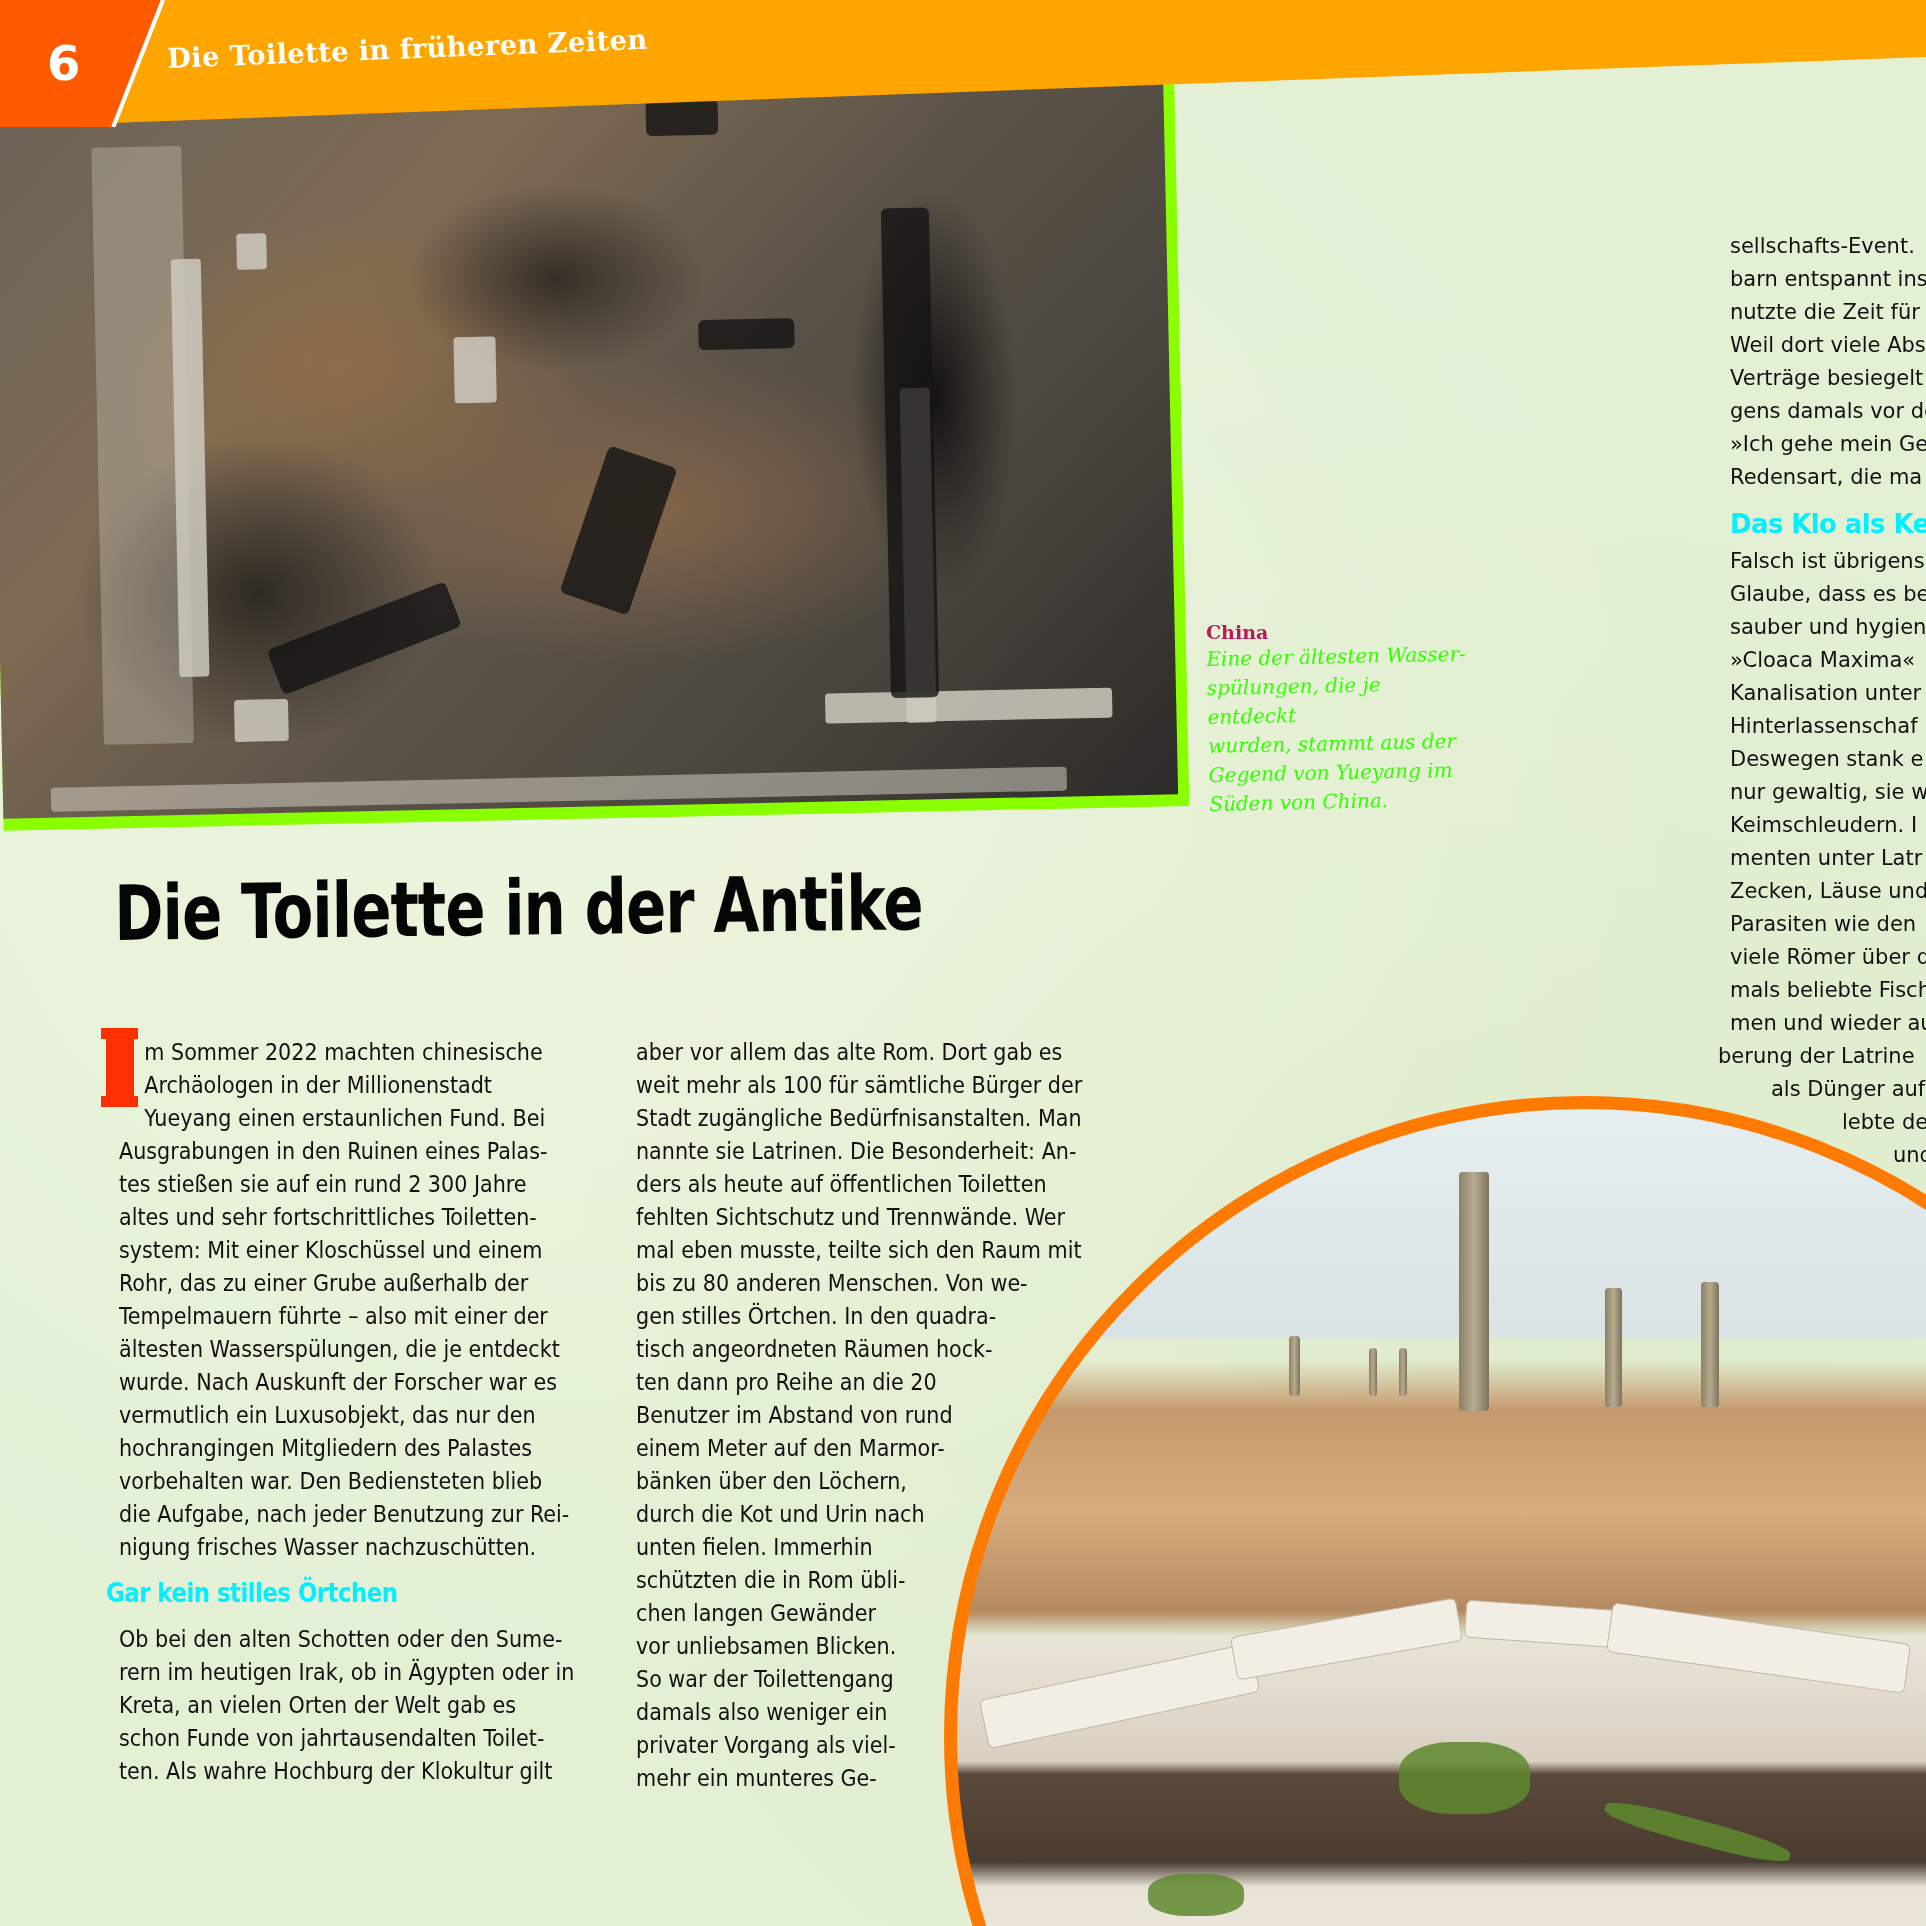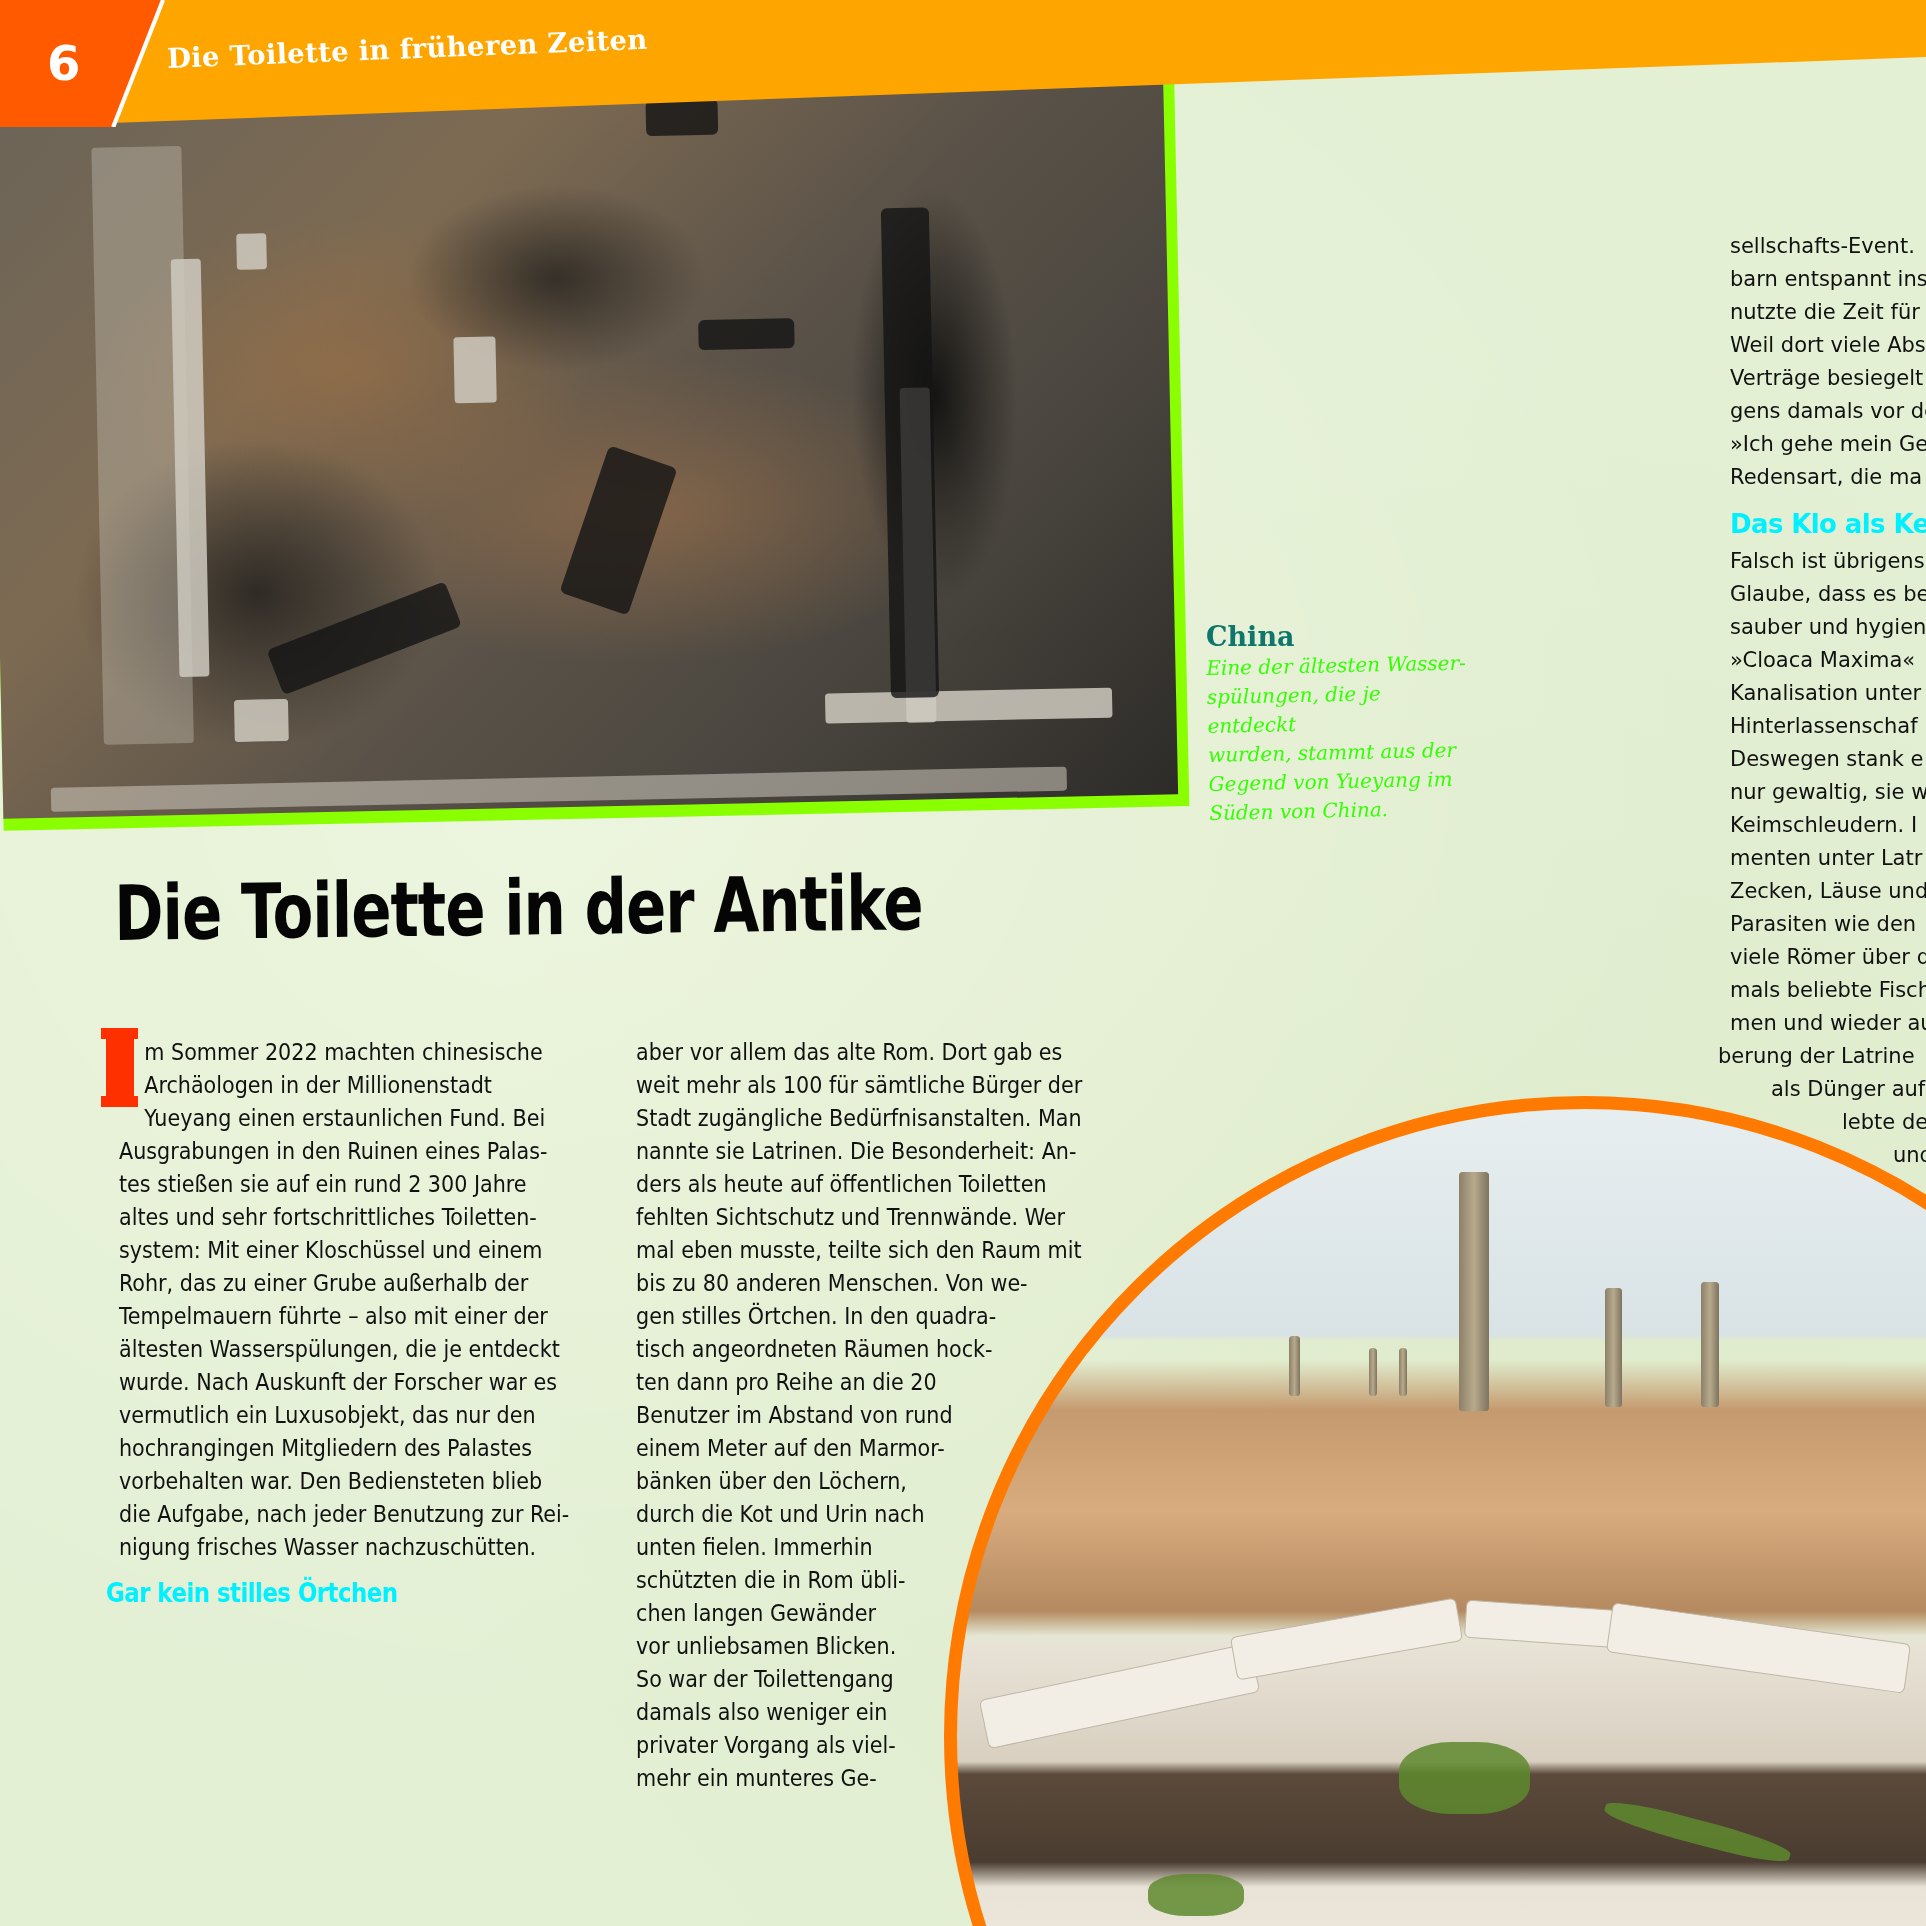--- a/index.html
+++ b/index.html
@@ -60,22 +60,22 @@
       linear-gradient(135deg, #6b6458 0%, #7d6a52 30%, #5a5248 55%, #4a463f 75%, #2d2b28 100%);
     overflow: hidden;
   }
   .stone { position: absolute; background: #cfcac0; border-radius: 3.6px; opacity: 0.85; }
   .dark-trench { position: absolute; background: #141414; border-radius: 6px; opacity: 0.8; }
   
   .caption {
     position: absolute; left: 1206px; top: 621px; width: 263px; z-index: 3;
   }
   .caption-title {
-    font-family: "DejaVu Serif", serif; font-weight: bold; font-size: 27px;
-    color: #0f766e; margin: 0 0 2.4px 0;
+    font-family: "DejaVu Serif", serif; font-weight: bold; font-size: 19px;
+    color: #be185d; margin: 0 0 2.4px 0;
   }
   .caption-text {
     font-family: "DejaVu Serif", serif; font-style: italic; font-size: 20px;
     color: #33ff00; line-height: 29px; margin: 0;
     transform: rotate(-1.2deg); transform-origin: left top;
   }
   
   .headline {
     position: absolute; left: 114px; top: 869px; z-index: 3;
     font-family: "DejaVu Sans", sans-serif; font-weight: bold;
@@ -186,20 +186,25 @@
 Rohr, das zu einer Grube außerhalb der
 Tempelmauern führte – also mit einer der
 ältesten Wasserspülungen, die je entdeckt
 wurde. Nach Auskunft der Forscher war es
 vermutlich ein Luxusobjekt, das nur den
 hochrangingen Mitgliedern des Palastes
 vorbehalten war. Den Bediensteten blieb
 die Aufgabe, nach jeder Benutzung zur Rei-
 nigung frisches Wasser nachzuschütten.</p>
   <div class="subhead">Gar kein stilles Örtchen</div>
+  <p>Ob bei den alten Schotten oder den Sume-
+rern im heutigen Irak, ob in Ägypten oder in
+Kreta, an vielen Orten der Welt gab es
+schon Funde von jahrtausendalten Toilet-
+ten. Als wahre Hochburg der Klokultur gilt</p>
 </div>
 
 <div class="col col-2">
   <p>aber vor allem das alte Rom. Dort gab es
 weit mehr als 100 für sämtliche Bürger der
 Stadt zugängliche Bedürfnisanstalten. Man
 nannte sie Latrinen. Die Besonderheit: An-
 ders als heute auf öffentlichen Toiletten
 fehlten Sichtschutz und Trennwände. Wer
 mal eben musste, teilte sich den Raum mit

